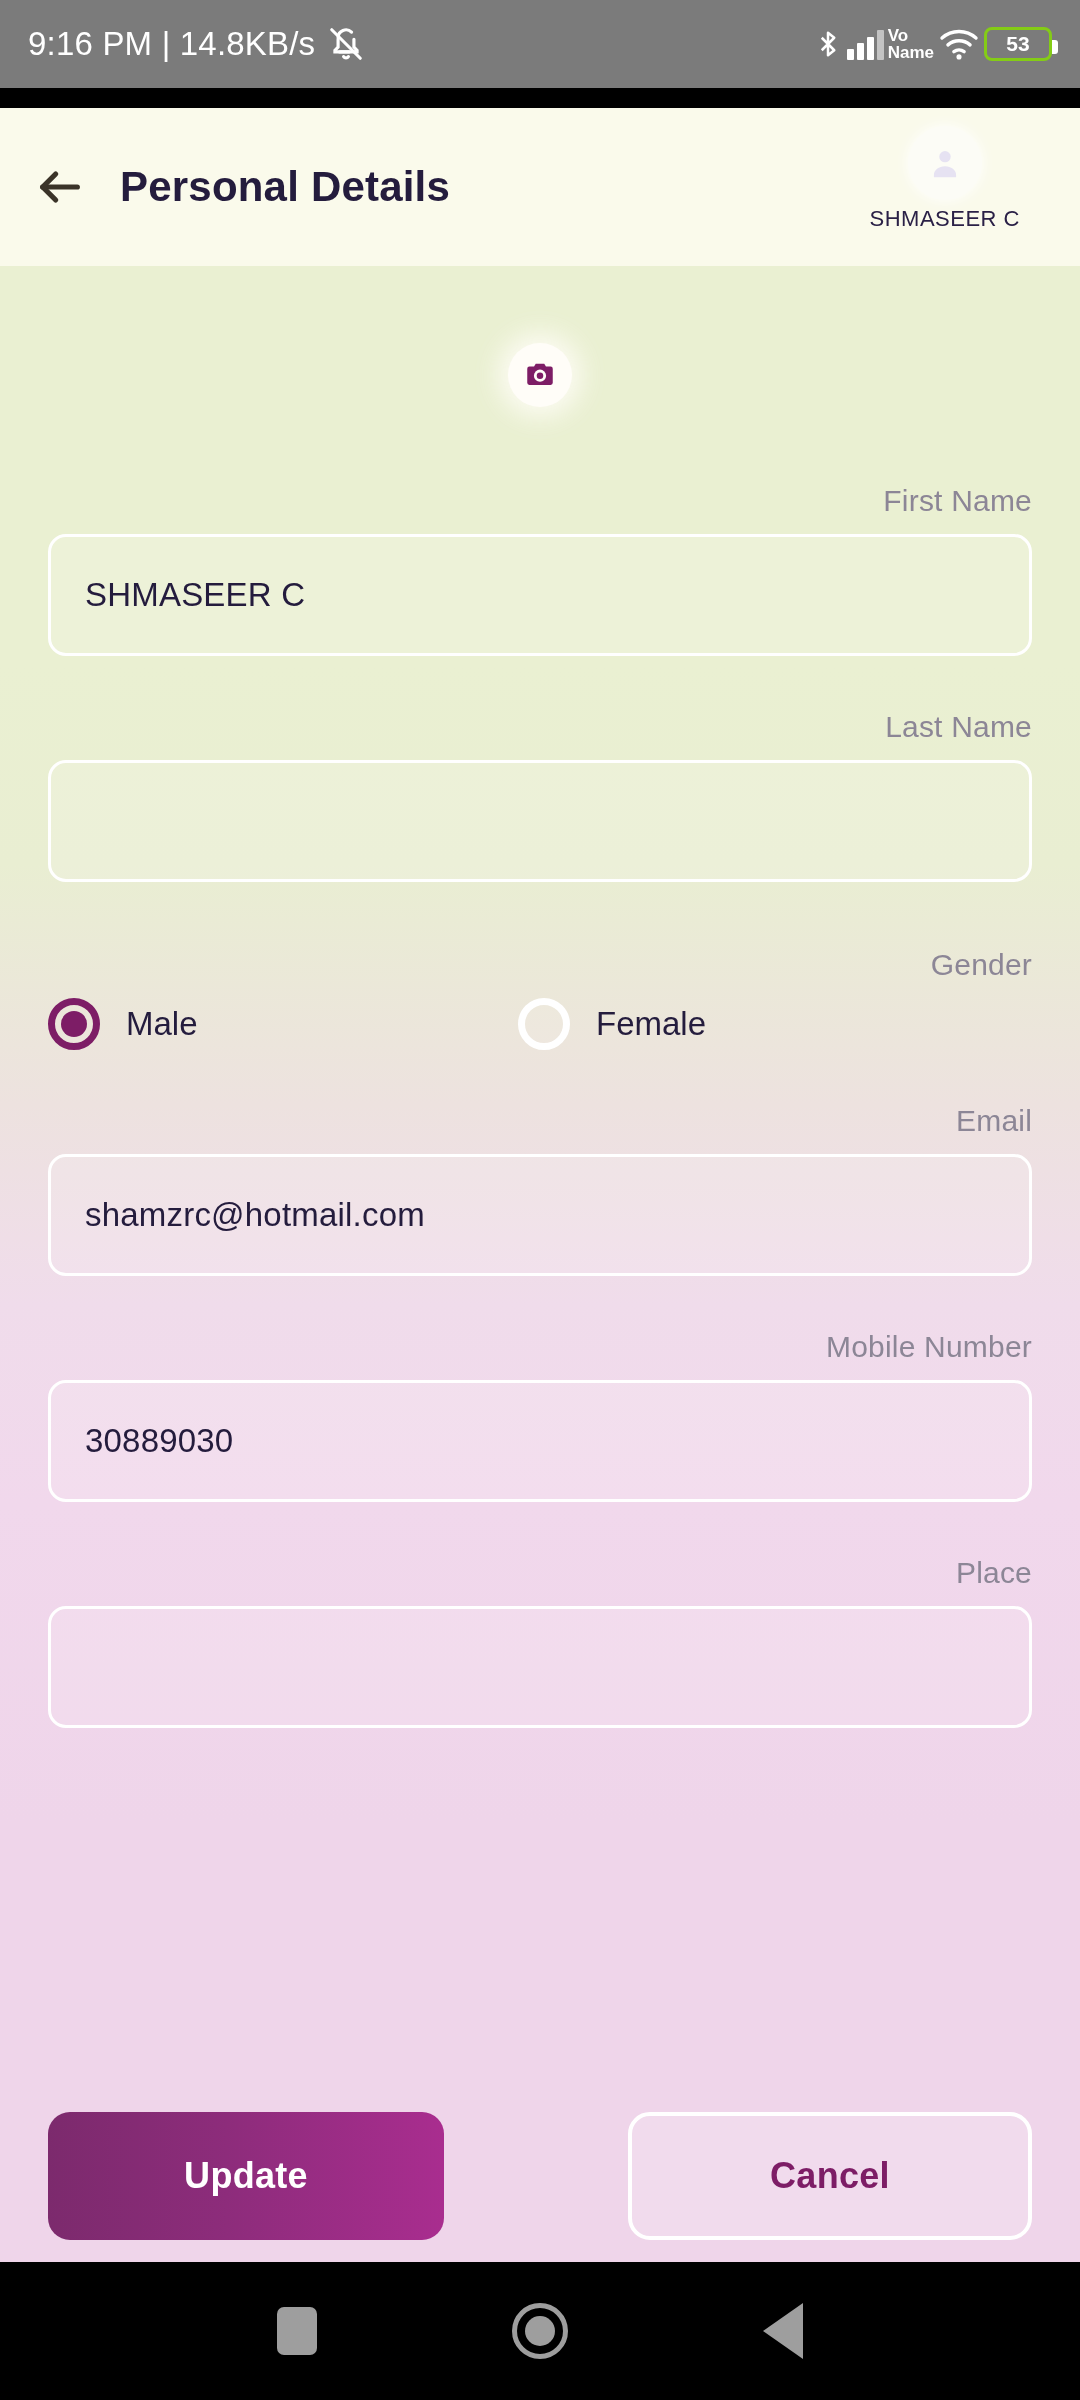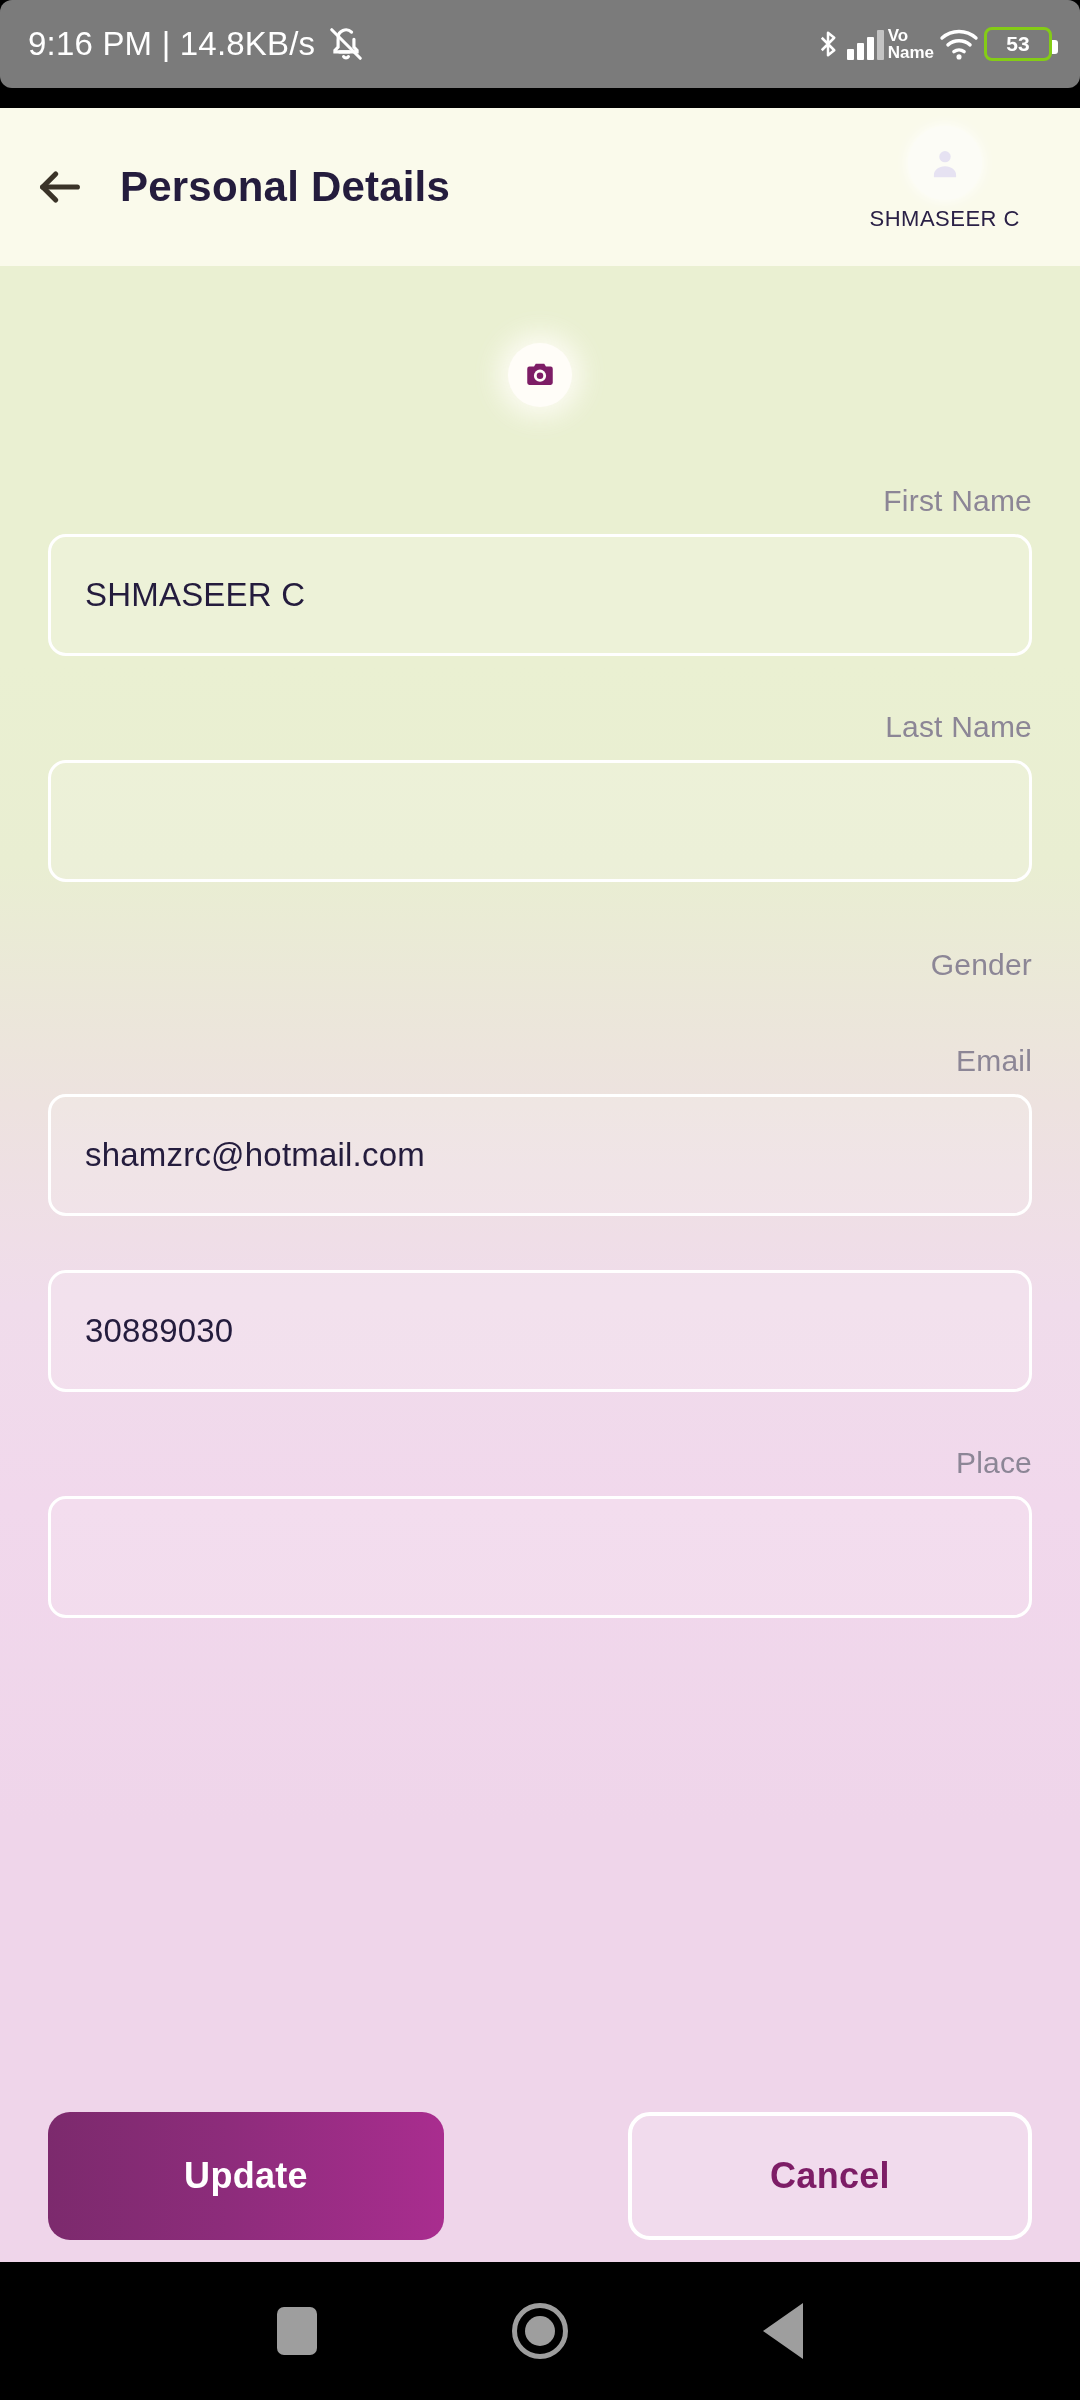--- a/index.html
+++ b/index.html
@@ -11,21 +11,21 @@
   }
   .phone {
     position:relative; width:1080px; height:2400px;
     display:flex; flex-direction:column;
   }
 
   
   .status-bar {
     height:88px; background:#7B7B7B; color:#FFFFFF;
     display:flex; align-items:center; justify-content:space-between;
-    padding:0 28px; flex:0 0 auto;border-radius:12px;
+    padding:0 28px; flex:0 0 auto;
   }
   .status-left { display:flex; align-items:center; gap:12px; }
   .status-text { font-size:33px; letter-spacing:0.2px; font-weight:400; }
   .status-right { display:flex; align-items:center; gap:4px; }
 
   .bell-mute { width:38px; height:38px; display:block; }
   .bt-icon { width:30px; height:36px; display:block; }
   .sig-bars { display:flex; align-items:flex-end; gap:3px; height:32px; }
   .sig-bars i { width:7px; background:#FFFFFF; border-radius:1px; display:block; }
   .sig-bars i:nth-child(1){ height:11px; }
@@ -250,34 +250,47 @@
       <div class="field-label">Last Name</div>
       <div class="field-box">
         <span class="field-value"></span>
       </div>
     </div>
 
     <div class="spacer-md"></div>
 
     <div class="field">
       <div class="field-label">Gender</div>
+      <div class="gender-row">
+        <div class="radio-opt male">
+          <span class="radio checked">
+              <i></i>
+            </span>
+          <span class="radio-label">Male</span>
+        </div>
+        <div class="radio-opt female">
+          <span class="radio unchecked"></span>
+          <span class="radio-label">Female</span>
+        </div>
+      </div>
     </div>
 
     <div class="spacer-sm"></div>
 
     <div class="field">
       <div class="field-label">Email</div>
       <div class="field-box">
         <span class="field-value">shamzrc@hotmail.com</span>
       </div>
     </div>
 
     <div class="spacer-sm"></div>
 
     <div class="field">
+      <div class="field-label">Mobile Number</div>
       <div class="field-box">
         <span class="field-value">30889030</span>
       </div>
     </div>
 
     <div class="spacer-sm"></div>
 
     <div class="field">
       <div class="field-label">Place</div>
       <div class="field-box">

